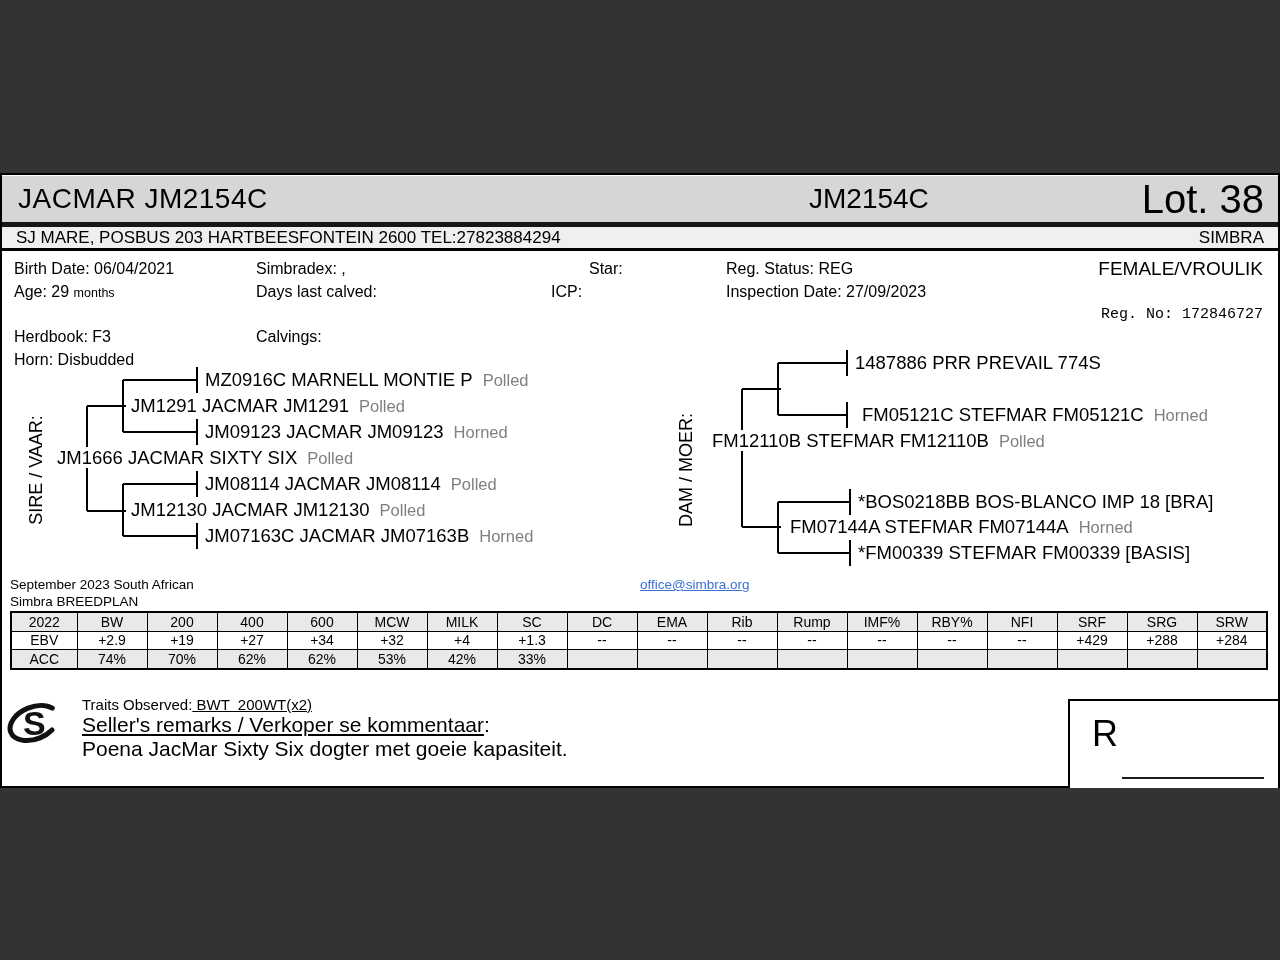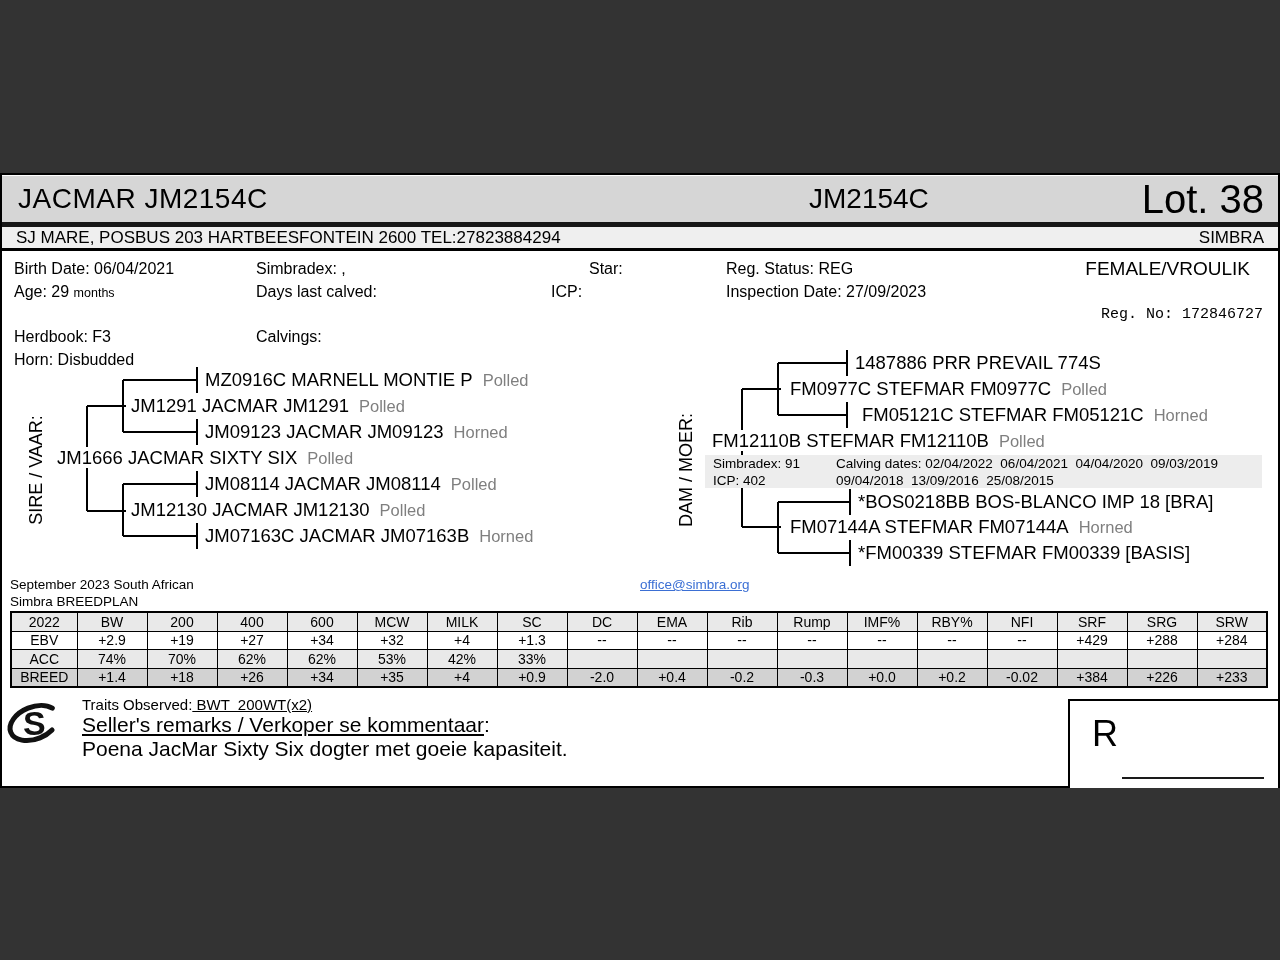--- a/index.html
+++ b/index.html
@@ -104,21 +104,21 @@
   <span class="abs info" style="left:256px;top:282px;">Days last calved:</span>
   <span class="abs info" style="left:256px;top:327px;">Calvings:</span>
   <span class="abs info" style="left:256px;top:350px;margin-top:16px;">Calving dates:</span>
 
   <span class="abs info" style="left:549px;top:259px;margin-left:40px;">Star:</span>
   <span class="abs info" style="left:551px;top:282px;">ICP:</span>
 
   <span class="abs info" style="left:726px;top:259px;">Reg. Status: REG</span>
   <span class="abs info" style="left:726px;top:282px;">Inspection Date: 27/09/2023</span>
 
-  <span class="abs sex" style="right:30px;top:258px;">FEMALE/VROULIK</span>
+  <span class="abs sex" style="right:17px;top:258px;">FEMALE/VROULIK</span>
   <span class="abs info-small" style="right:17px;top:306px;font-family:Liberation Mono, monospace;">Reg. No: 172846727</span>
 
   <span class="vlabel" style="left:36px;top:470px;">SIRE / VAAR:</span>
   <span class="vlabel" style="left:686px;top:470px;">DAM / MOER:</span>
 
   <div class="ped-row" style="left:205px;top:369px;">
     <span class="ped-name">MZ0916C MARNELL MONTIE P</span><span class="ped-horn">Polled</span>
   </div>
   <div class="ped-row" style="left:131px;top:395px;">
     <span class="ped-name">JM1291 JACMAR JM1291</span><span class="ped-horn">Polled</span>
@@ -135,45 +135,36 @@
   <div class="ped-row" style="left:131px;top:499px;">
     <span class="ped-name">JM12130 JACMAR JM12130</span><span class="ped-horn">Polled</span>
   </div>
   <div class="ped-row" style="left:205px;top:525px;">
     <span class="ped-name">JM07163C JACMAR JM07163B</span><span class="ped-horn">Horned</span>
   </div>
 
   <div class="ped-row" style="left:855px;top:352px;">
     <span class="ped-name">1487886 PRR PREVAIL 774S</span><span class="ped-horn"></span>
   </div>
-  <div class="ped-row" style="left:790px;top:378px;">
-    <span class="ped-name">FM0977C STEFMAR FM0977C</span><span class="ped-horn">Polled</span>
-  </div>
   <div class="ped-row" style="left:862px;top:404px;">
     <span class="ped-name">FM05121C STEFMAR FM05121C</span><span class="ped-horn">Horned</span>
   </div>
   <div class="ped-row" style="left:712px;top:430px;">
     <span class="ped-name">FM12110B STEFMAR FM12110B</span><span class="ped-horn">Polled</span>
   </div>
   <div class="ped-row" style="left:858px;top:491px;">
     <span class="ped-name">*BOS0218BB BOS-BLANCO IMP 18 [BRA]</span><span class="ped-horn"></span>
   </div>
   <div class="ped-row" style="left:790px;top:516px;">
     <span class="ped-name">FM07144A STEFMAR FM07144A</span><span class="ped-horn">Horned</span>
   </div>
   <div class="ped-row" style="left:858px;top:542px;">
     <span class="ped-name">*FM00339 STEFMAR FM00339 [BASIS]</span><span class="ped-horn"></span>
   </div>
 
-  <div class="dam-box">
-    <span style="left:8px;top:0;">Simbradex: 91</span>
-    <span style="left:8px;top:17px;">ICP: 402</span>
-    <span style="left:131px;top:0;">Calving dates: 02/04/2022  06/04/2021  04/04/2020  09/03/2019</span>
-    <span style="left:131px;top:17px;">09/04/2018  13/09/2016  25/08/2015</span>
-  </div>
 
   <span class="abs caption" style="left:10px;top:577px;">September 2023 South African</span>
   <span class="abs caption" style="left:10px;top:594px;">Simbra BREEDPLAN</span>
   <span class="abs email" style="left:640px;top:577px;">office@simbra.org</span>
 
   <div class="bp-table">
     <table>
         <colgroup>
           <col style="width: 66px;">
           <col style="width: 70px;">
@@ -248,40 +239,20 @@
             <td></td>
             <td></td>
             <td></td>
             <td></td>
             <td></td>
             <td></td>
             <td></td>
             <td></td>
             <td></td>
           </tr>
-          <tr class="row-breed">
-            <td>BREED</td>
-            <td>+1.4</td>
-            <td>+18</td>
-            <td>+26</td>
-            <td>+34</td>
-            <td>+35</td>
-            <td>+4</td>
-            <td>+0.9</td>
-            <td>-2.0</td>
-            <td>+0.4</td>
-            <td>-0.2</td>
-            <td>-0.3</td>
-            <td>+0.0</td>
-            <td>+0.2</td>
-            <td>-0.02</td>
-            <td>+384</td>
-            <td>+226</td>
-            <td>+233</td>
-          </tr>
         </tbody>
       </table>
   </div>
 
   <div class="traits">
     <span>Traits Observed:</span><span class="u"> BWT  200WT(x2)</span>
   </div>
   <div class="remarks-h">
     <span class="u">Seller's remarks / Verkoper se kommentaar</span><span>:</span>
   </div>

